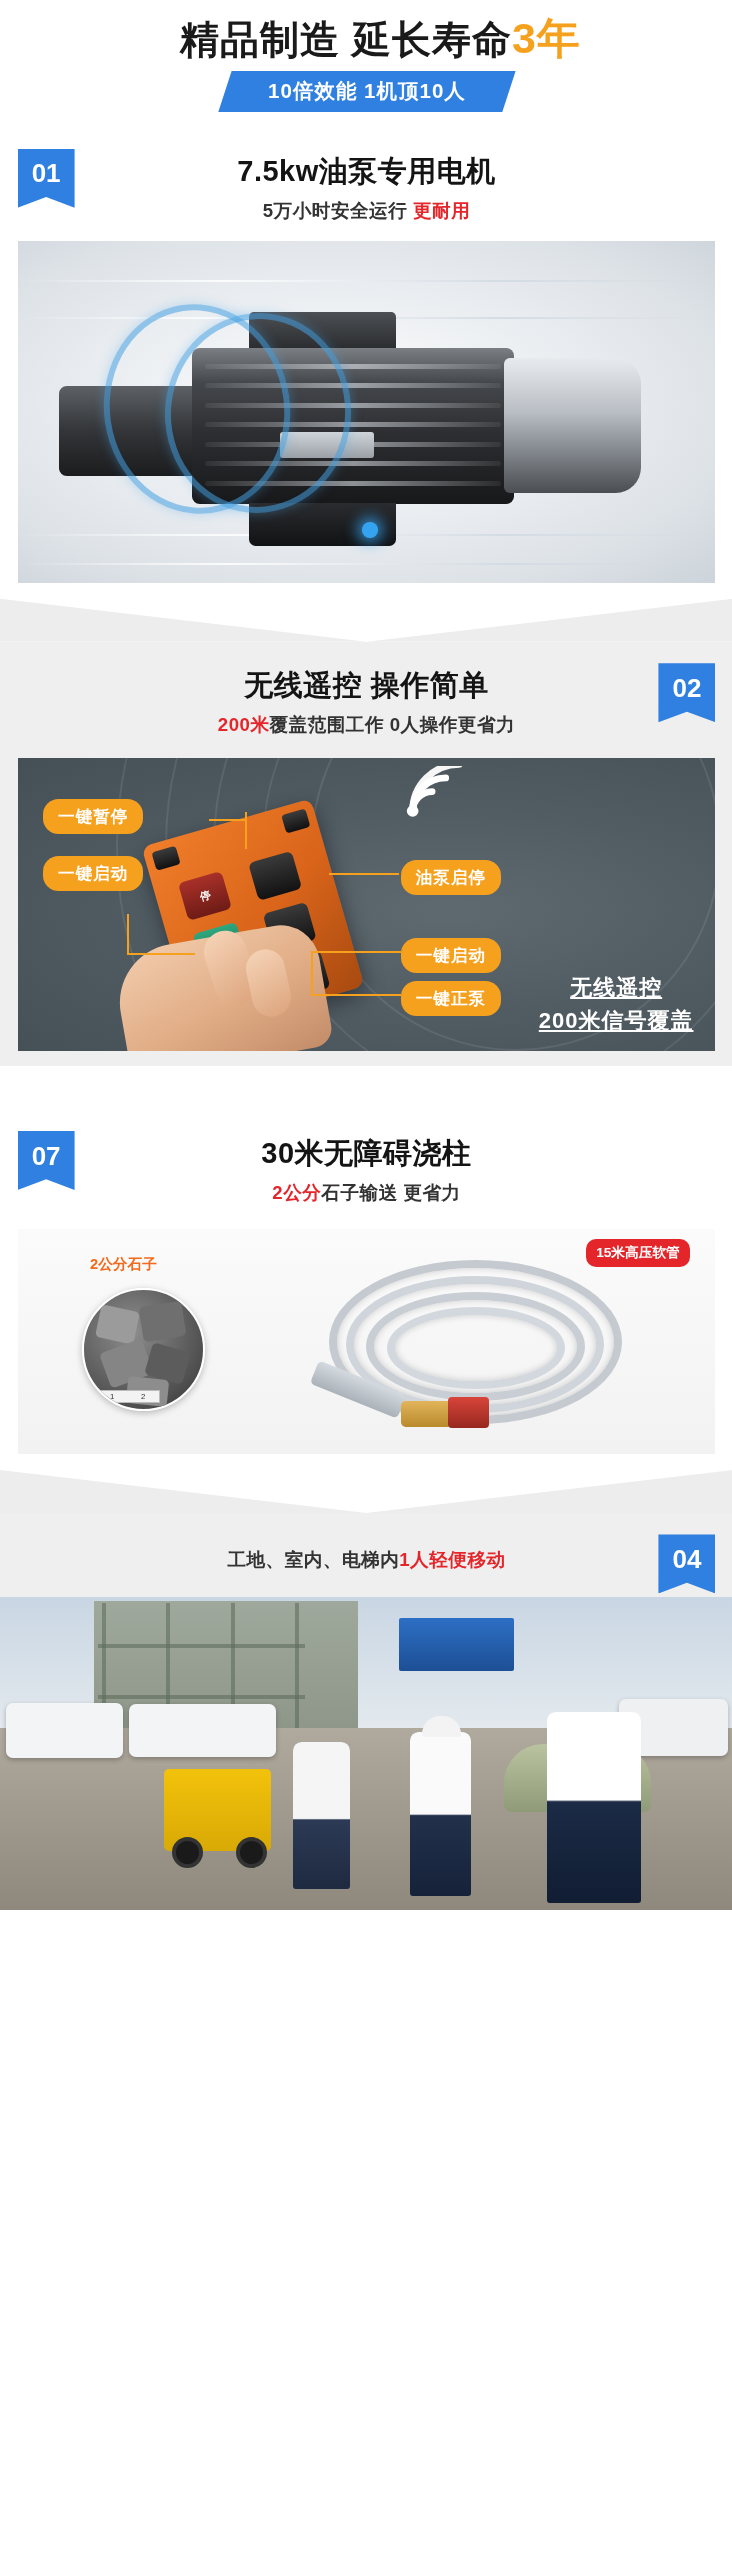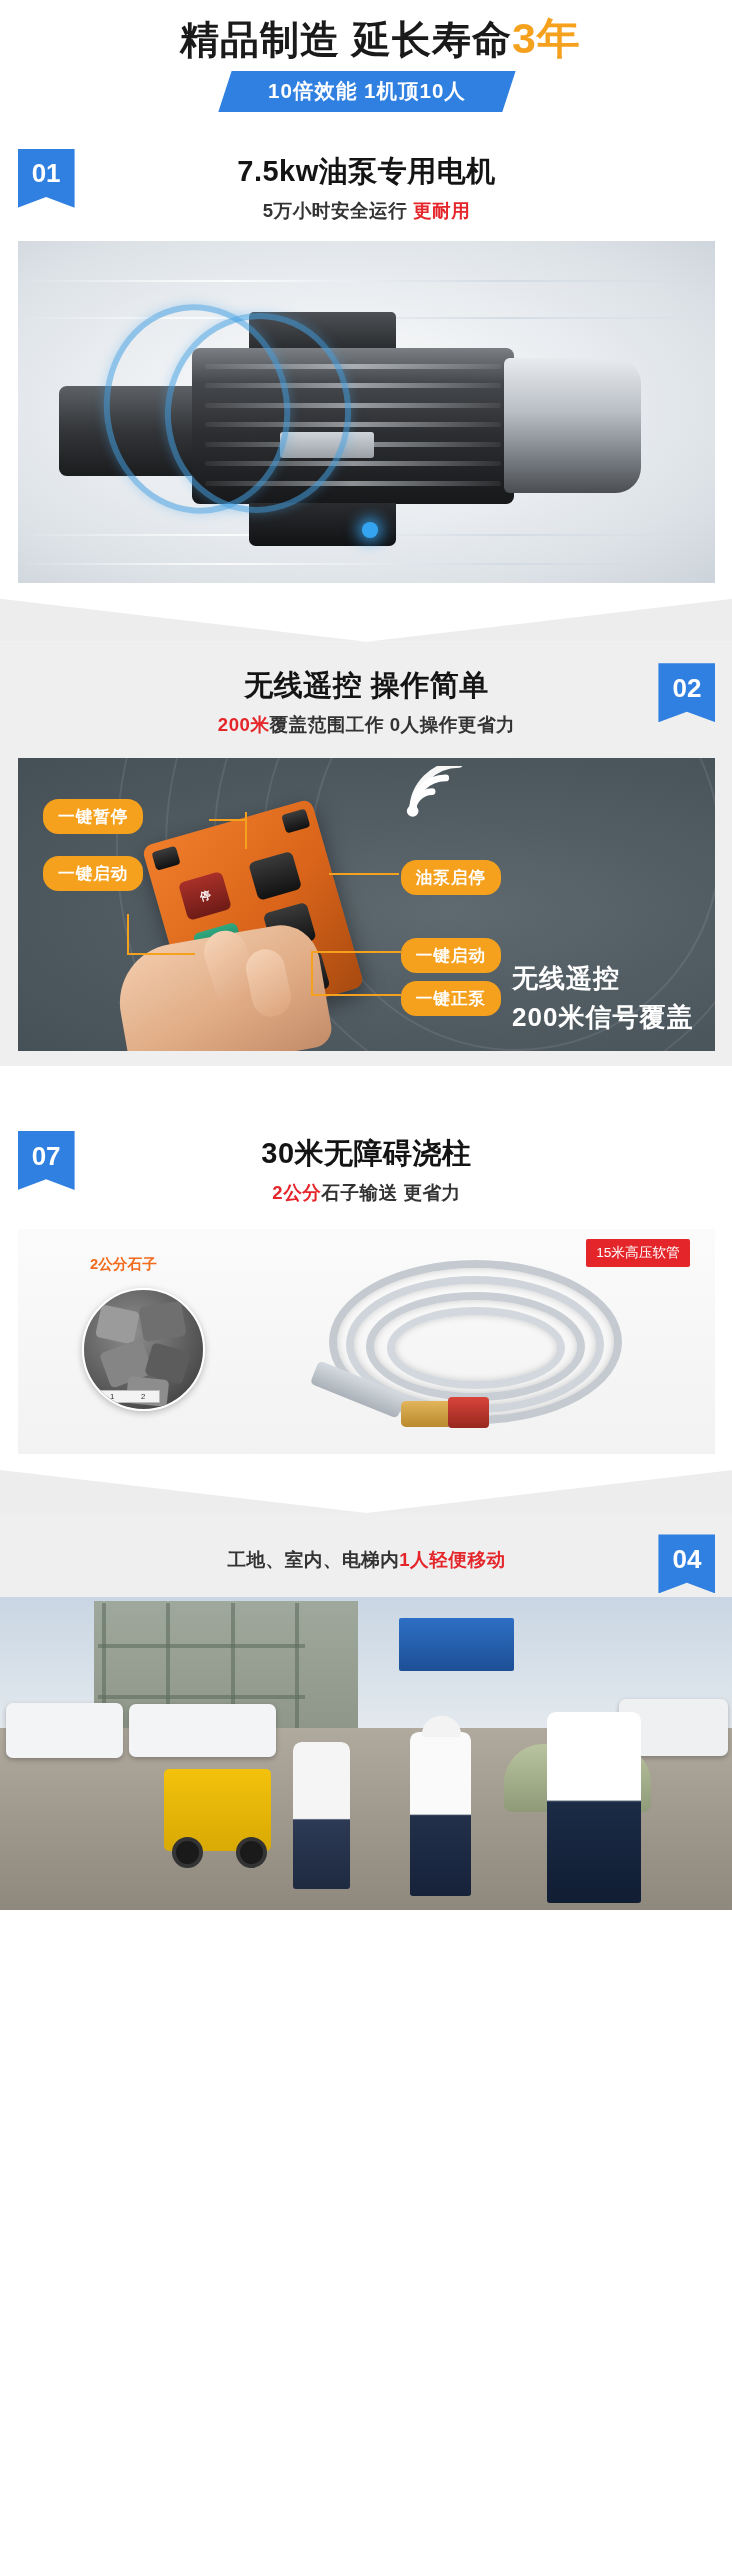--- a/index.html
+++ b/index.html
@@ -123,22 +123,22 @@
   }
   .tag {
     position:absolute; background:#F5A11E; color:#fff;
     font-size:16.6px; font-weight:bold; letter-spacing:1px;
     padding:6.8px 14.7px; border-radius:15.6px; white-space:nowrap;
   }
   .lead { position:absolute; background:#F5A11E; }
   .wifi-icon { position:absolute; }
   .remote-note {
     position:absolute; right:21.5px; bottom:13.7px;
-    color:#ffffff; font-size:26px; font-weight:bold;
-    text-align:left; line-height:1.5; letter-spacing:1px;
+    color:#ffffff; font-size:22px; font-weight:bold;
+    text-align:center; line-height:1.5; letter-spacing:1px;text-decoration:underline;
   }
   .rc-device {
     position:absolute; left:147px; top:61px; width:176px; height:195px;
     background:linear-gradient(145deg,#F07E2A 0%,#D9641A 55%,#A84A10 100%);
     border-radius:9.8px; transform:rotate(-16deg);
     box-shadow:0 7.8px 21.5px rgba(0,0,0,.4);
   }
   .rc-key {
     position:absolute; width:45px; height:39px; border-radius:5.9px;
     background:linear-gradient(180deg,#3a3a3a,#121212);
@@ -183,21 +183,21 @@
     border:2px solid #fff; box-shadow:0 2px 7.8px rgba(0,0,0,.25);
   }
   .stone { position:absolute; background:#7d7d7d; border-radius:4.9px; }
   .ruler {
     position:absolute; left:11.7px; bottom:5.9px; width:64px; height:13.7px;
     background:#f3f3f3; border:1px solid #bbb; font-size:7.8px; color:#333;
     display:flex; align-items:center; justify-content:space-around;
   }
   .hose-label-red {
     position:absolute; background:#E4262B; color:#fff;
-    font-size:13.7px; font-weight:normal; padding:4.9px 9.8px; border-radius:2px;
+    font-size:13.7px; font-weight:bold; padding:4.9px 9.8px; border-radius:10px;
     white-space:nowrap;
   }
   .hose-label-orange {
     position:absolute; color:#F26A1B; font-size:14.7px; font-weight:bold;
     white-space:nowrap;
   }
   .coil {
     position:absolute; border:8.8px solid #c9cfd4; border-radius:50%;
     box-shadow:inset 0 0 7.8px rgba(0,0,0,.18);
   }

